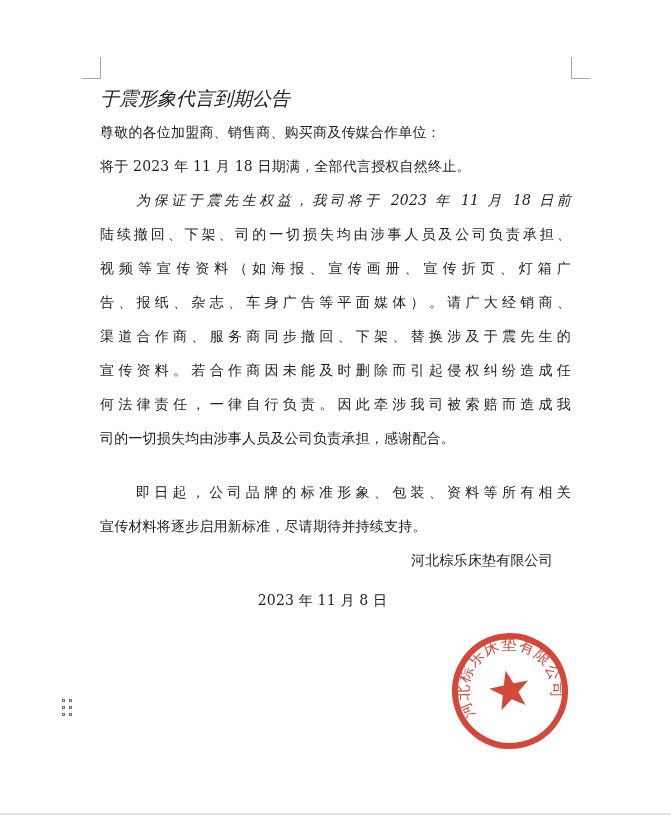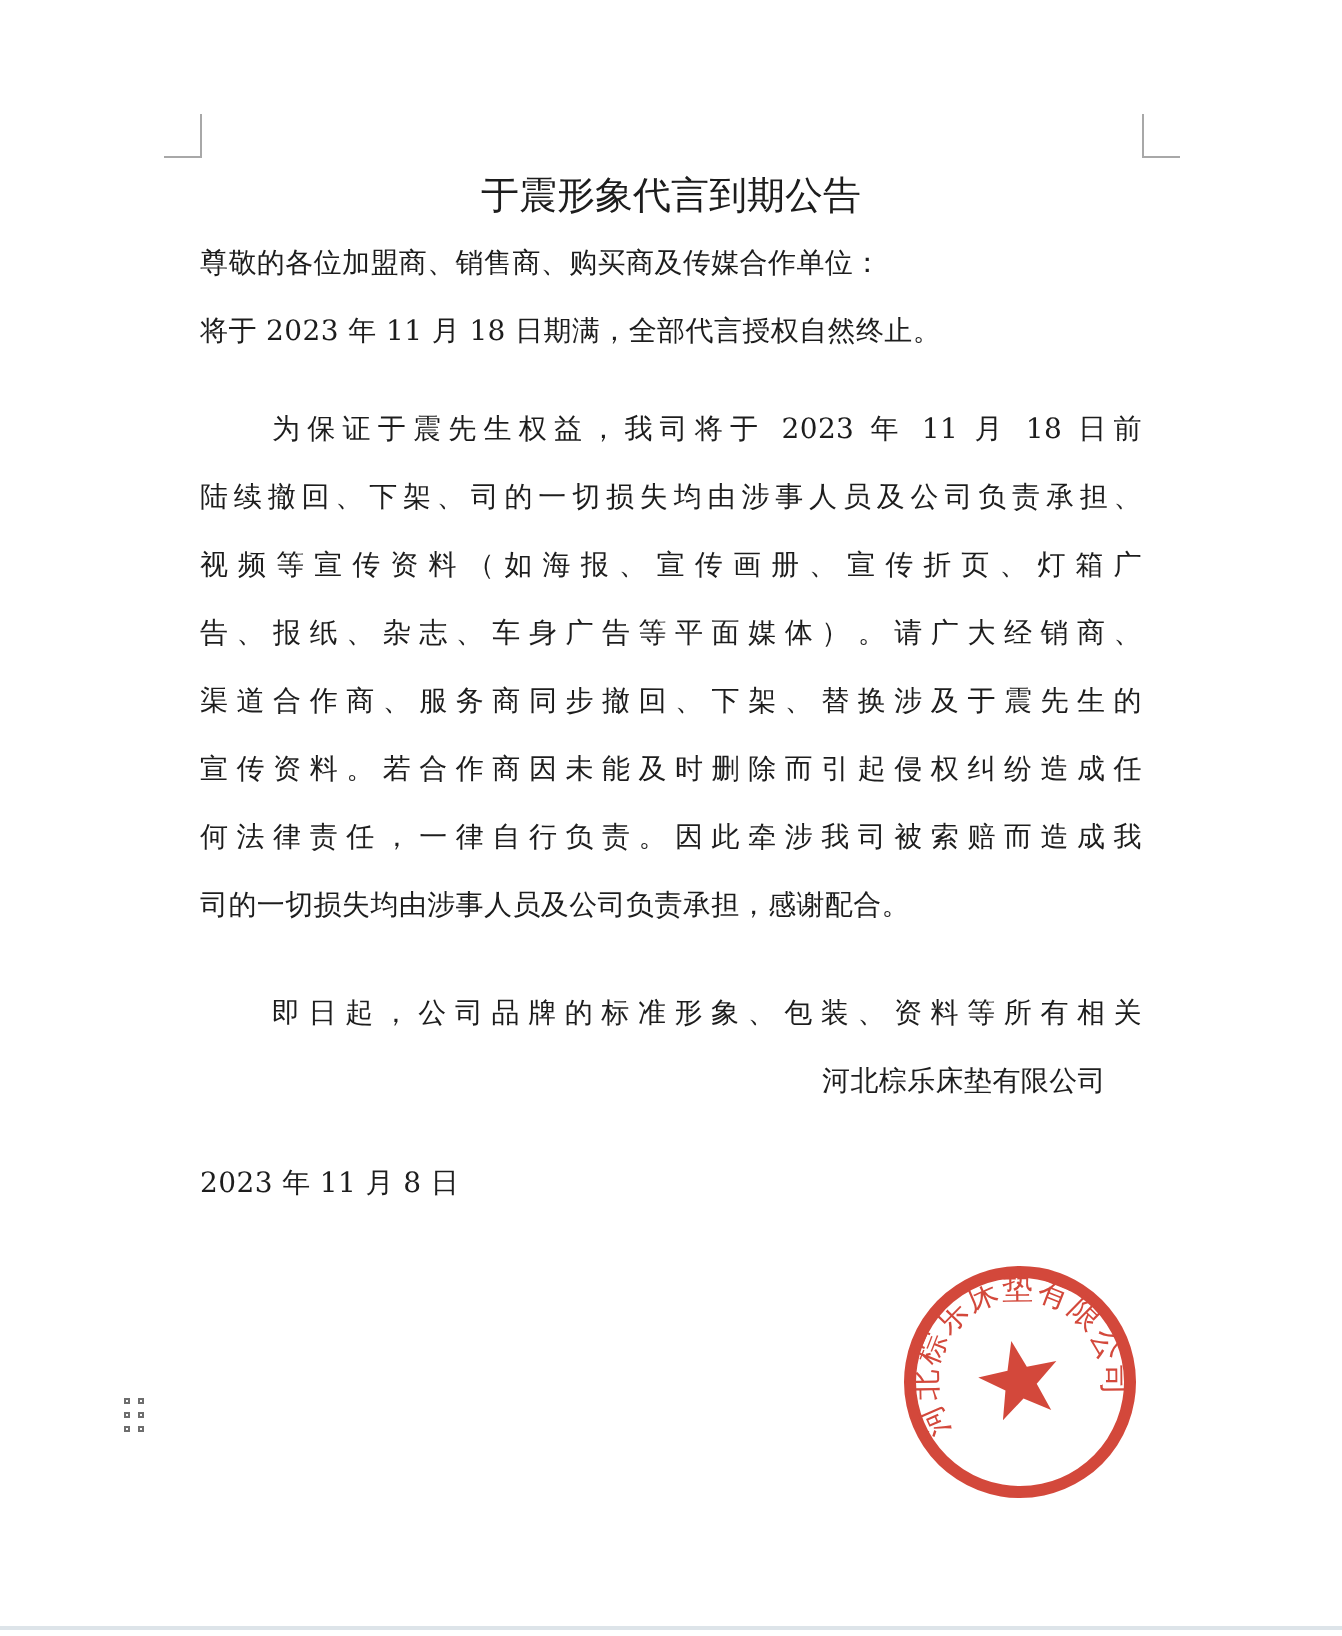--- a/index.html
+++ b/index.html
@@ -41,33 +41,33 @@
   .line {
     height: 34px;
     line-height: 34px;
     font-size: 14px;
     letter-spacing: 0.2px;
   }
   .title-line {
     height: 34px;
     line-height: 34px;
     font-size: 19px;
-    text-align: center;
+    font-style: italic;
   }
   .fill {
     text-align: justify;
     text-align-last: justify;
   }
   .indent { padding-left: 36px; }
   .mt7  { margin-top: 7px; }
-  .mt6  { margin-top: 15px; }
+  .mt6  { margin-top: 0; font-style: italic; }
   .mt20 { margin-top: 20px; }
   .mt35 { margin-top: 35px; }
   .sig-company { text-align: right; padding-right: 18px; }
-  .sig-date    { text-align: left; padding-right: 26px; margin-top: 17px; }
+  .sig-date    { text-align: center; padding-right: 26px; margin-top: 6px; }
   
   .seal {
     position: absolute;
     left: 435px;
     top: 616px;
     width: 150px;
     height: 150px;
     mix-blend-mode: multiply;
     opacity: 0.93;
     pointer-events: none;
@@ -118,20 +118,21 @@
     <div class="line fill indent mt6">为保证于震先生权益，我司将于 2023 年 11 月 18 日前</div>
     <div class="line fill">陆续撤回、下架、司的一切损失均由涉事人员及公司负责承担、</div>
     <div class="line fill">视频等宣传资料（如海报、宣传画册、宣传折页、灯箱广</div>
     <div class="line fill">告、报纸、杂志、车身广告等平面媒体）。请广大经销商、</div>
     <div class="line fill">渠道合作商、服务商同步撤回、下架、替换涉及于震先生的</div>
     <div class="line fill">宣传资料。若合作商因未能及时删除而引起侵权纠纷造成任</div>
     <div class="line fill">何法律责任，一律自行负责。因此牵涉我司被索赔而造成我</div>
     <div class="line">司的一切损失均由涉事人员及公司负责承担，感谢配合。</div>
 
     <div class="line fill indent mt20">即日起，公司品牌的标准形象、包装、资料等所有相关</div>
+    <div class="line">宣传材料将逐步启用新标准，尽请期待并持续支持。</div>
 
 
     <div class="line sig-company">河北棕乐床垫有限公司</div>
     <div class="line sig-date">2023 年 11 月 8 日</div>
 
   </div>
 
   <div class="seal">
     <svg width="150" height="150" viewBox="0 0 150 150" xmlns="http://www.w3.org/2000/svg">
       <defs>

